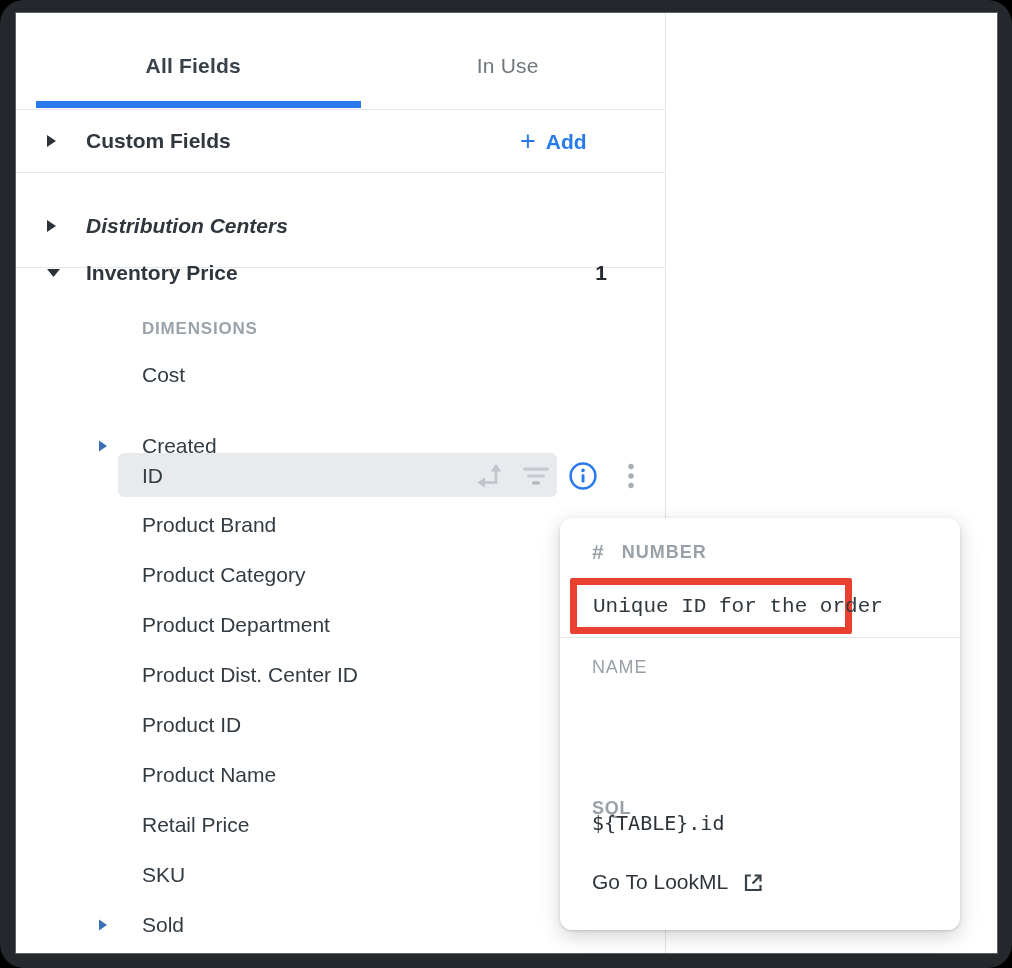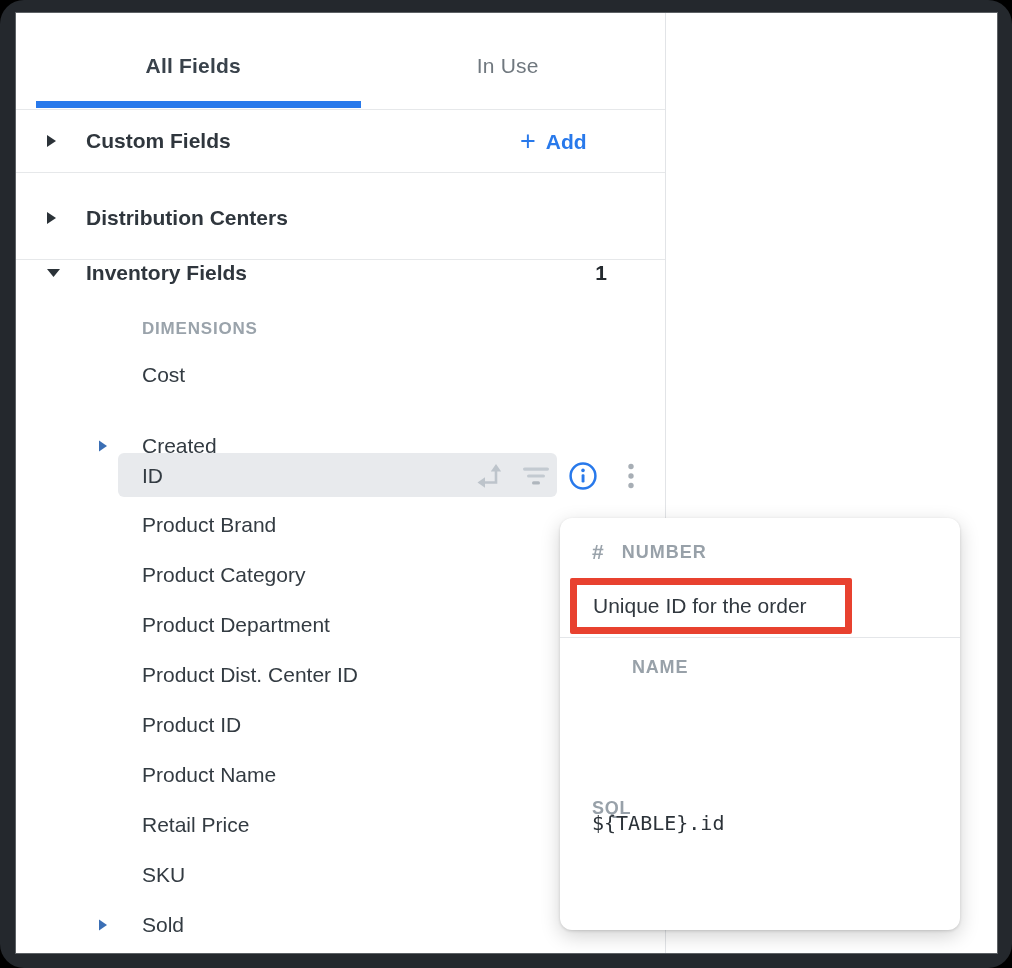--- a/index.html
+++ b/index.html
@@ -97,28 +97,28 @@
     position: absolute; left: 544px; top: 505px; width: 400px; height: 412px;
     background: #fff; border-radius: 12px; z-index: 10;
     box-shadow: 0 1px 3px rgba(0,0,0,0.14), 0 6px 20px rgba(0,0,0,0.18);
   }
   .pop-type { position: absolute; left: 32px; top: 22px; display: flex; align-items: center; gap: 18px; }
   .pop-hash { color: #9AA3AB; font-size: 21px; font-weight: 700; }
   .pop-label { color: #98A1A9; font-size: 18px; font-weight: 700; letter-spacing: 1px; }
   .annotation-box {
     position: absolute; left: 10px; top: 60px; width: 282px; height: 56px;
     border: 7px solid #E8412F; border-radius: 2px;
-    display: flex; align-items: center;
+    display: flex; align-items: center; font-family: Liberation Mono, monospace;
   }
   .pop-description {
     padding-left: 16px;
     font-size: 21px; color: #31383F; white-space: nowrap;
   }
   .pop-divider { position: absolute; left: 0; top: 119px; width: 100%; height: 1px; background: #E4E6E9; }
-  .pop-name-label { position: absolute; left: 32px; top: 139px; color: #98A1A9; font-size: 18px; font-weight: 700; letter-spacing: 0.8px; margin-left: 40px; }
+  .pop-name-label { position: absolute; left: 32px; top: 139px; color: #98A1A9; font-size: 18px; font-weight: 400; letter-spacing: 0.8px; }
   .pop-name-value { position: absolute; left: 32px; top: 188px; font-size: 21px; font-style: italic; color: #31383F; }
   .pop-sql-label  { position: absolute; left: 32px; top: 243px; color: #98A1A9; font-size: 18px; font-weight: 700; letter-spacing: 0.8px; margin-top: 37px; }
   .pop-sql-value  { position: absolute; left: 32px; top: 293px; font-size: 20px; font-family: "DejaVu Sans Mono", "Liberation Mono", monospace; color: #2B3238; }
   .pop-lookml {
     position: absolute; left: 32px; top: 352px;
     display: flex; align-items: center; gap: 14px; cursor: pointer;
     font-size: 21px; color: #2E353C;
   }
 </style>
 </head>
@@ -145,36 +145,36 @@
             <polygon points="1,1 10,7 1,13" fill="#2B3238"></polygon>
           </svg>
       </span>
       <span class="section-label">Custom Fields</span>
       <span class="add-link">
         <span class="add-plus">+</span>
         <span class="add-text">Add</span>
       </span>
     </div>
 
-    <div class="section-row" style="top:163px;height:84px;">
+    <div class="section-row" style="top:171px;height:84px;font-style:italic;">
       <span class="caret">
         <svg width="11" height="14" viewBox="0 0 11 14">
             <polygon points="1,1 10,7 1,13" fill="#2B3238"></polygon>
           </svg>
       </span>
       <span class="section-label">Distribution Centers</span>
     </div>
 
     <div class="section-row noborder" style="top:230px;height:60px;">
       <span class="caret">
         <svg width="15" height="10" viewBox="0 0 15 10">
             <polygon points="1,1 14,1 7.5,9" fill="#2B3238"></polygon>
           </svg>
       </span>
-      <span class="section-label">Inventory Fields</span>
+      <span class="section-label">Inventory Price</span>
       <span class="count-badge">1</span>
     </div>
 
     <div class="group-header">DIMENSIONS</div>
 
     <div class="field-row" style="top:339px;">
       <span class="field-label">Cost</span>
     </div>
 
     <div class="field-row" style="top:410px;">
@@ -257,16 +257,26 @@
         <span class="pop-hash">#</span>
         <span class="pop-label">NUMBER</span>
       </div>
       <div class="annotation-box">
         <span class="pop-description">Unique ID for the order</span>
       </div>
       <div class="pop-divider"></div>
       <div class="pop-name-label">NAME</div>
       <div class="pop-sql-label">SQL</div>
       <div class="pop-sql-value">${TABLE}.id</div>
+      <div class="pop-lookml">
+        <span>Go To LookML</span>
+        <span style="display:inline-flex;">
+          <svg width="23" height="23" viewBox="0 0 23 23">
+            <path d="M9 4.5 H4 V19 H18.5 V14" fill="none" stroke="#3A4249" stroke-width="2.2"></path>
+            <path d="M12.5 4.5 H18.5 V10.5" fill="none" stroke="#3A4249" stroke-width="2.2"></path>
+            <line x1="18" y1="5" x2="10.5" y2="12.5" stroke="#3A4249" stroke-width="2.2"></line>
+          </svg>
+        </span>
+      </div>
     </div>
 
   </div>
 </div>
 
 </body></html>

